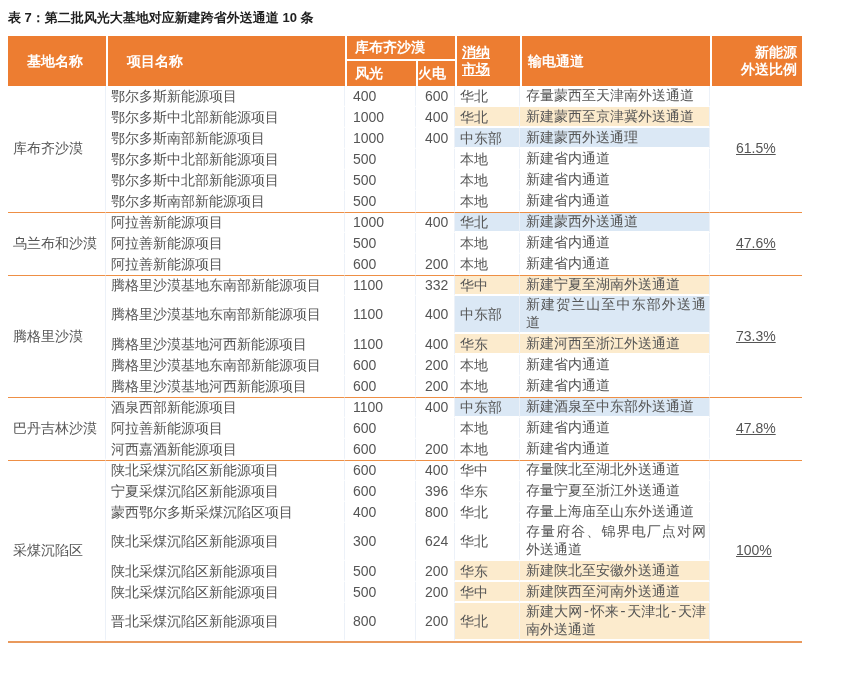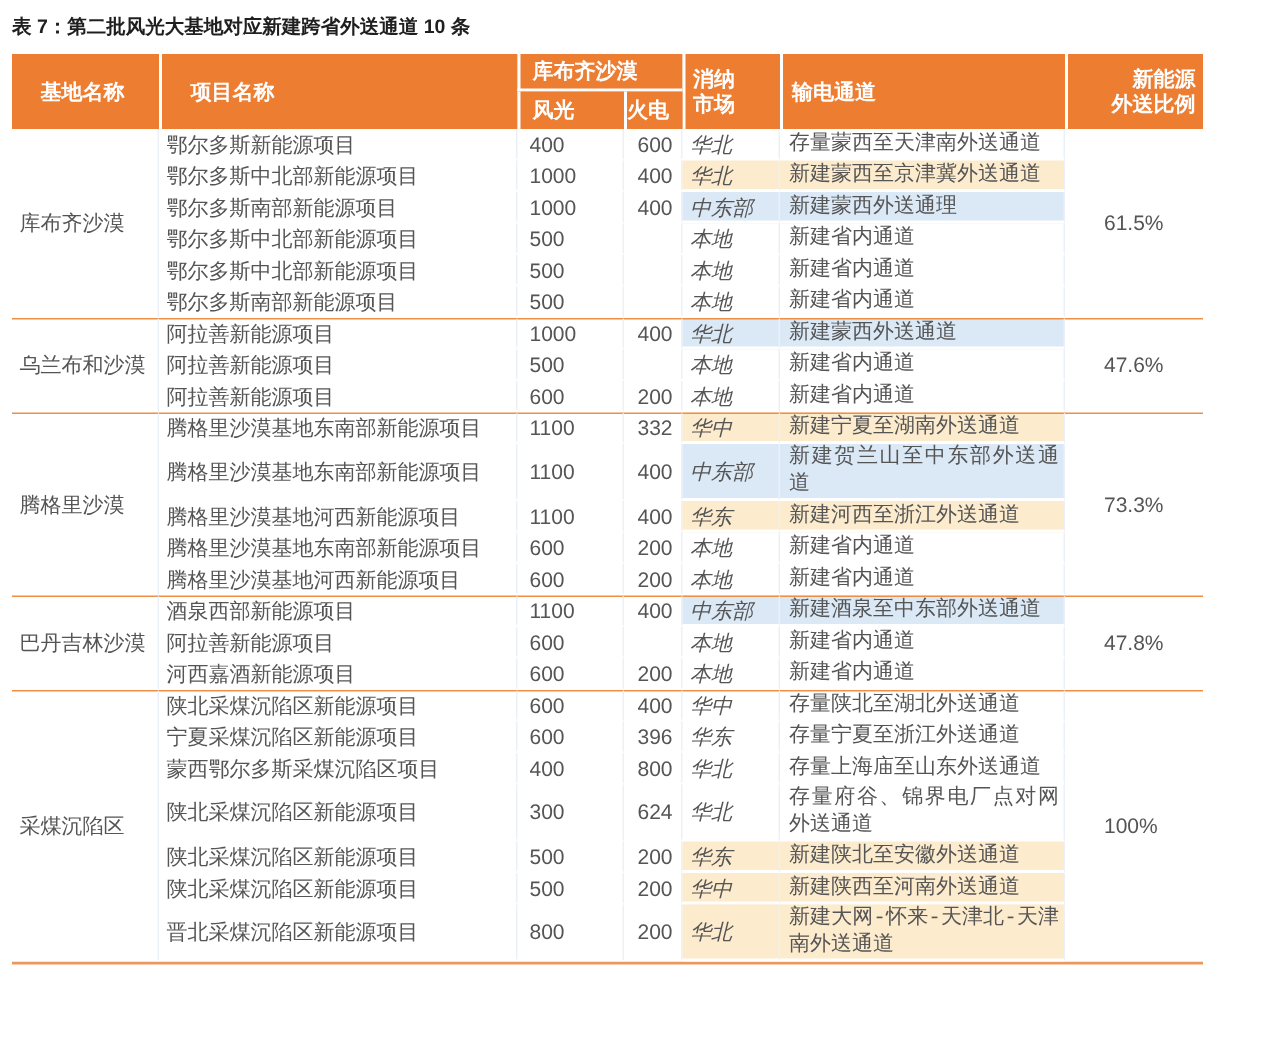--- a/index.html
+++ b/index.html
@@ -15,31 +15,31 @@
   table{border-collapse:separate;border-spacing:0;table-layout:fixed;width:794px;
         border-bottom:2px solid var(--table-bottom);}
   th{background:var(--header-bg);color:var(--header-text);font-size:14px;font-weight:bold;
      text-align:left;padding:0;height:25px;line-height:17px;vertical-align:middle;}
   .pre{white-space:pre-line;}
   th.c-project,th.c-support,th.c-market,th.c-channel,th.c-ratio,th.c-ws,th.c-thermal{border-left:2px solid #fff;}
   th.c-support{border-bottom:2px solid #fff;padding-left:8px;}
   th.c-base,th.c-project{padding-left:19px;}
   th.c-ws{padding-left:8px;}
   th.c-thermal{padding-left:0;}
-  th.c-market{padding-left:5px;}
+  th.c-market{padding-left:5px;text-decoration:underline;}
   th.c-channel{padding-left:6px;}
   th.c-ratio{text-align:right;padding-right:5px;}
   td{font-size:14px;color:var(--body-text);height:21px;line-height:18px;vertical-align:middle;
      padding:0;border-bottom:2px solid #fff;border-right:1px solid var(--col-border);}
   td.c-base,td.c-project{padding-left:5px;}
   td.c-ws{padding-left:8px;}
   td.c-thermal{padding-left:9px;}
-  td.c-market{padding-left:5px;font-style:italic;}
+  td.c-market{padding-left:5px;}
   td.c-channel{padding-left:6px;padding-right:3px;text-align:justify;font-family:Liberation Mono, monospace;}
-  td.c-ratio{padding-left:26px;border-right:none;}
+  td.c-ratio{padding-left:26px;border-right:none;text-decoration:underline;}
   td.gs{border-top:1px solid var(--group-sep);}
   .hl-y{background:var(--hl-yellow);}
   .hl-b{background:var(--hl-blue);}
   .source{margin-top:9px;font-size:11.5px;color:var(--source-text);}
 </style>
 </head>
 <body>
 
 <div class="page">
   <div class="title">表 7：第二批风光大基地对应新建跨省外送通道 10 条</div>

